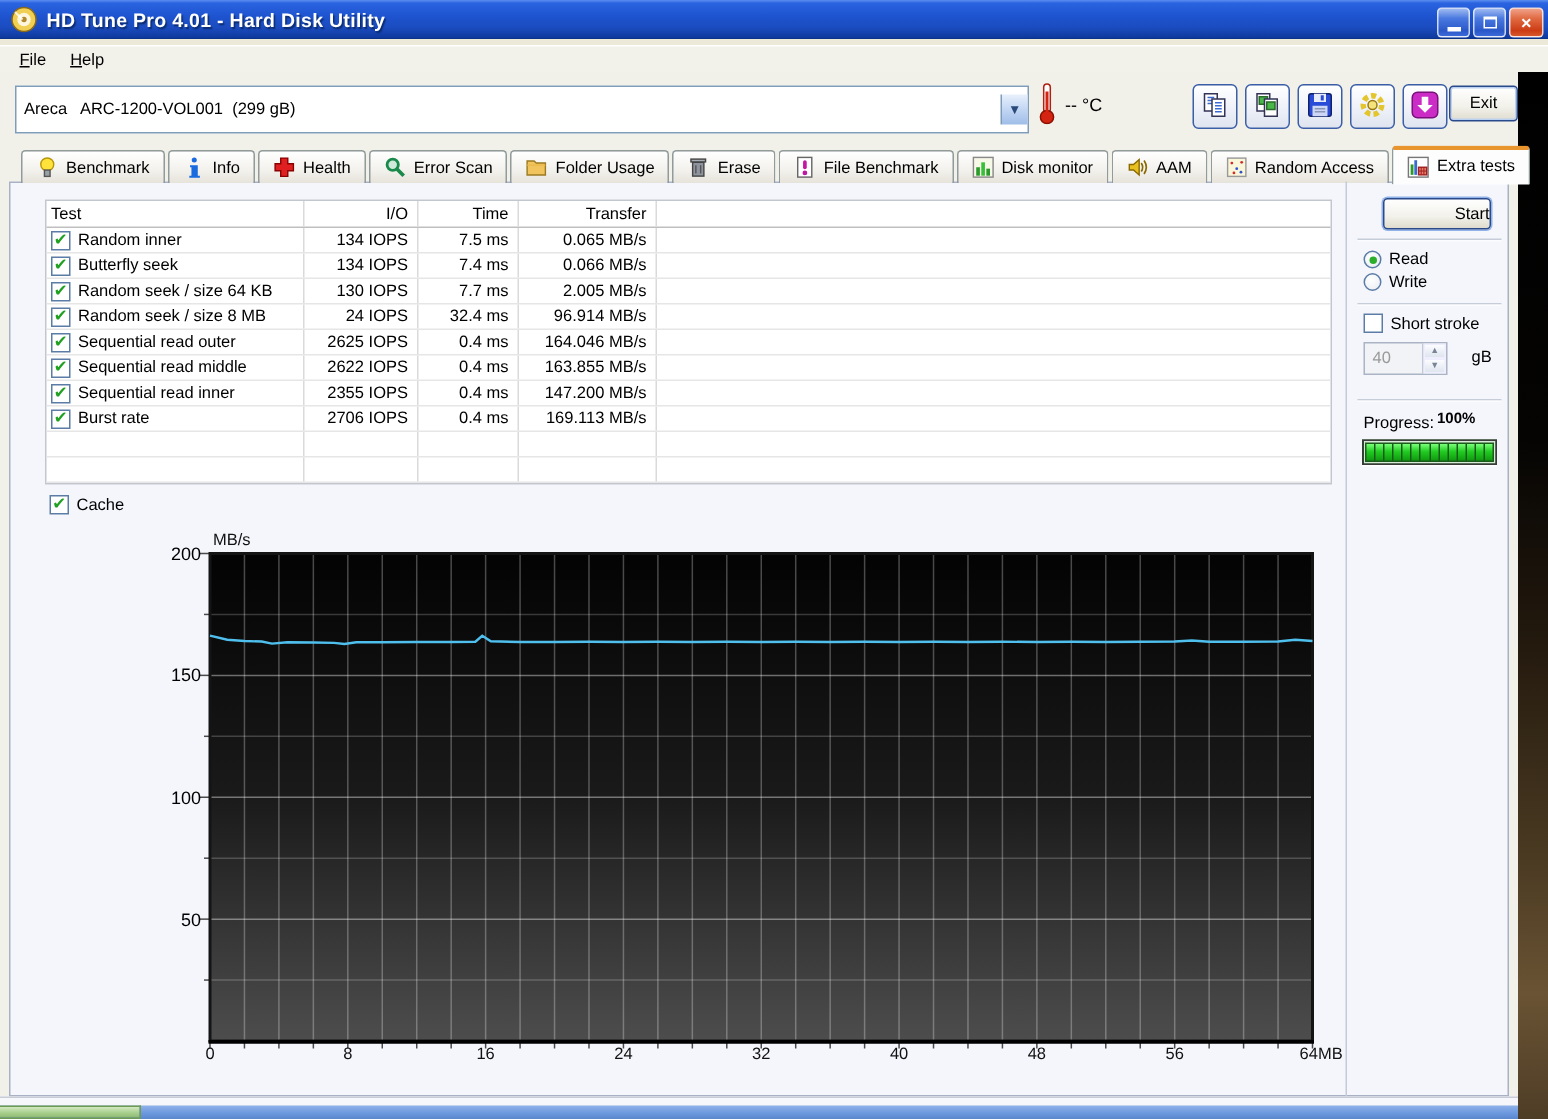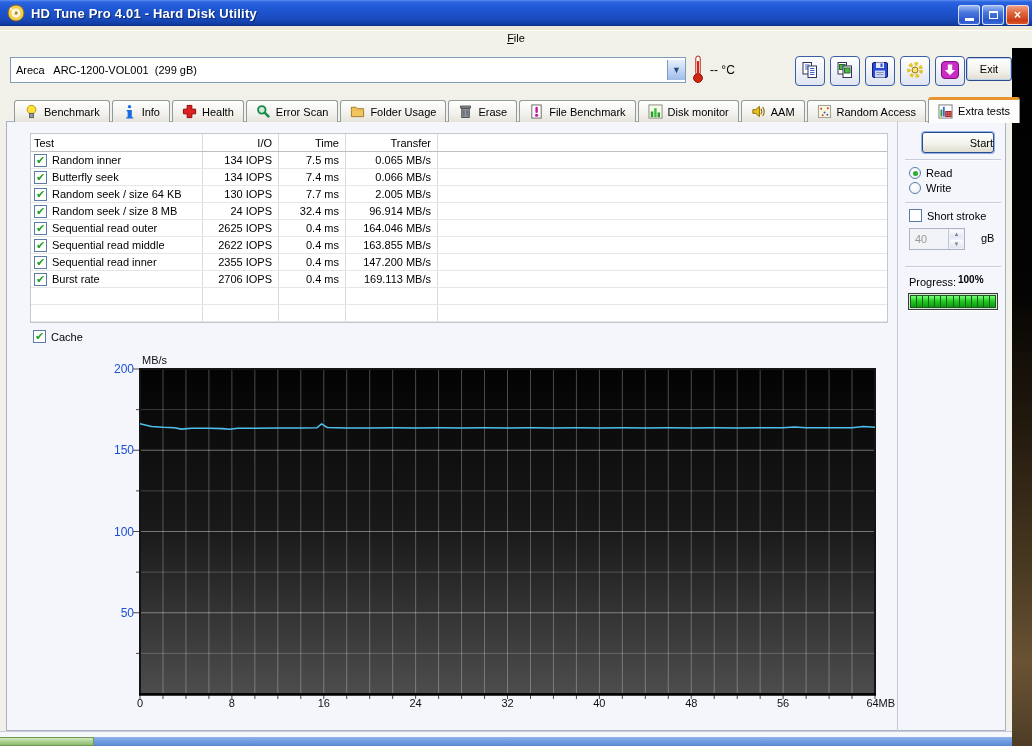--- a/index.html
+++ b/index.html
@@ -15,27 +15,27 @@
   .titlebar .title { color:#fff; font-weight:bold; font-size:13px; text-shadow:1px 1px 1px #0a2a6a; letter-spacing:.2px; }
   .winbtns { position:absolute; right:3px; top:5px; display:flex; gap:2px; }
   .winbtn { width:22px; height:20px; border-radius:3px; border:1px solid rgba(255,255,255,.75);
     background:linear-gradient(180deg,#9db9f0 0%,#4a78e0 35%,#2a58c8 80%,#3a68d8 100%);
     color:#fff; display:flex; align-items:center; justify-content:center; font-weight:bold; font-size:12px; }
   .winbtn.close { background:linear-gradient(180deg,#f0a088 0%,#e06a42 35%,#cc3c14 80%,#d8562a 100%); width:23px; }
   .winbtn .minbar { width:9px; height:3px; background:#fff; margin-top:9px; }
   .winbtn .restbox { width:9px; height:8px; border:1px solid #fff; border-top:2px solid #fff; }
 
   
-  .menubar { position:absolute; left:0; top:30px; width:1032px; height:18px; background:#f2f1ea; display:flex; align-items:center; gap:2px; border-top:1px solid #fff;flex-direction:column; }
+  .menubar { position:absolute; left:0; top:30px; width:1032px; height:18px; background:#f2f1ea; display:flex; align-items:center; padding-left:6px; gap:2px; border-top:1px solid #fff; }
   .menuitem { padding:1px 7px; }
   .menuitem u { text-decoration:underline; }
 
   
   .clientbg { position:absolute; left:0; top:48px; width:1012px; height:690px; background:#f1f0e9; }
-  .combo { position:absolute; left:10px; top:57px; width:676px; height:26px; background:#fff; border:1px solid #7f9db9; display:flex; align-items:center; }
+  .combo { position:absolute; left:10px; top:57px; width:676px; height:32px; background:#fff; border:1px solid #7f9db9; display:flex; align-items:center; }
   .combo .val { padding-left:5px; white-space:pre; flex:1; }
   .combo .drop { width:18px; height:20px; border-left:1px solid #7f9db9;
      background:linear-gradient(180deg,#e8f0fc 0%,#c2d6f4 50%,#9fbde8 100%); display:flex; align-items:center; justify-content:center; color:#2a4a7a; font-size:9px; }
   .thermo { position:absolute; left:692px; top:55px; width:12px; height:28px; }
   .temptext { position:absolute; left:710px; top:63px; font-size:12px; }
   .tbtn { position:absolute; top:56px; width:30px; height:30px; border:1px solid #3a5ea8; border-radius:4px;
      background:linear-gradient(180deg,#ffffff 0%,#eef1f8 55%,#dfe4f0 100%); display:flex; align-items:center; justify-content:center; }
   .tbtn svg { width:20px; height:20px; }
   .exitbtn { position:absolute; left:966px; top:57px; width:46px; height:24px; border:1px solid #2a4a8c; border-radius:3px;
      box-shadow:inset 0 0 0 1px #bcd0f0; background:linear-gradient(180deg,#ffffff 0%,#f2f1ea 60%,#e0ddd0 100%);
@@ -84,21 +84,21 @@
   .gb { position:absolute; left:981px; top:232px; }
   .prog-label { position:absolute; left:909px; top:276px; }
   .prog-val { position:absolute; left:958px; top:274px; font-weight:bold; font-size:10px; }
   .progressbar { position:absolute; left:908px; top:293px; width:90px; height:17px; border:1px solid #3a3a3a; background:#1a5a1a; box-shadow:0 1px 0 #fff, inset 0 0 0 1px #d8e8d8; padding:2px; display:flex; gap:1px; }
   .progressbar .seg { flex:1; background:linear-gradient(180deg,#7aff7a 0%,#22cc22 45%,#0f9a0f 100%); }
 
   
   .cache-row { position:absolute; left:33px; top:330px; display:flex; align-items:center; gap:5px; }
   .chart-svg { position:absolute; left:132px; top:366px; }
   .mbs-label { position:absolute; left:142px; top:354px; color:#111; }
-  .ylab { position:absolute; left:100px; width:34px; text-align:right; color:#1d4ed8; font-size:12px; }
+  .ylab { position:absolute; left:100px; width:34px; text-align:right; color:#000000; font-size:12px; }
   .xlab { position:absolute; top:697px; transform:translateX(-50%); color:#111; font-size:11px; }
   .xlab.last { transform:translateX(-30%); }
 
   
   .desktop-right { position:absolute; left:1012px; top:48px; width:20px; height:698px;
      background:linear-gradient(180deg,#000 0%,#050403 35%,#241a0e 55%,#4a3a22 75%,#6a5334 88%,#4e3d26 100%); }
   .win-bottom { position:absolute; left:0; top:731px; width:1012px; height:6px; background:#f6f7fa; border-top:1px solid #c8ccd8; }
   .taskbar { position:absolute; left:0; top:737px; width:1012px; height:9px; background:linear-gradient(180deg,#8fb3ea 0%,#6a97dd 60%,#5a86cc 100%); }
   .taskbar-item { position:absolute; left:0; top:737px; width:94px; height:9px;
      background:linear-gradient(180deg,#d2e8c0 0%,#a8cf8e 55%,#8db970 100%); border:1px solid #6f9a54; border-left:none; }

